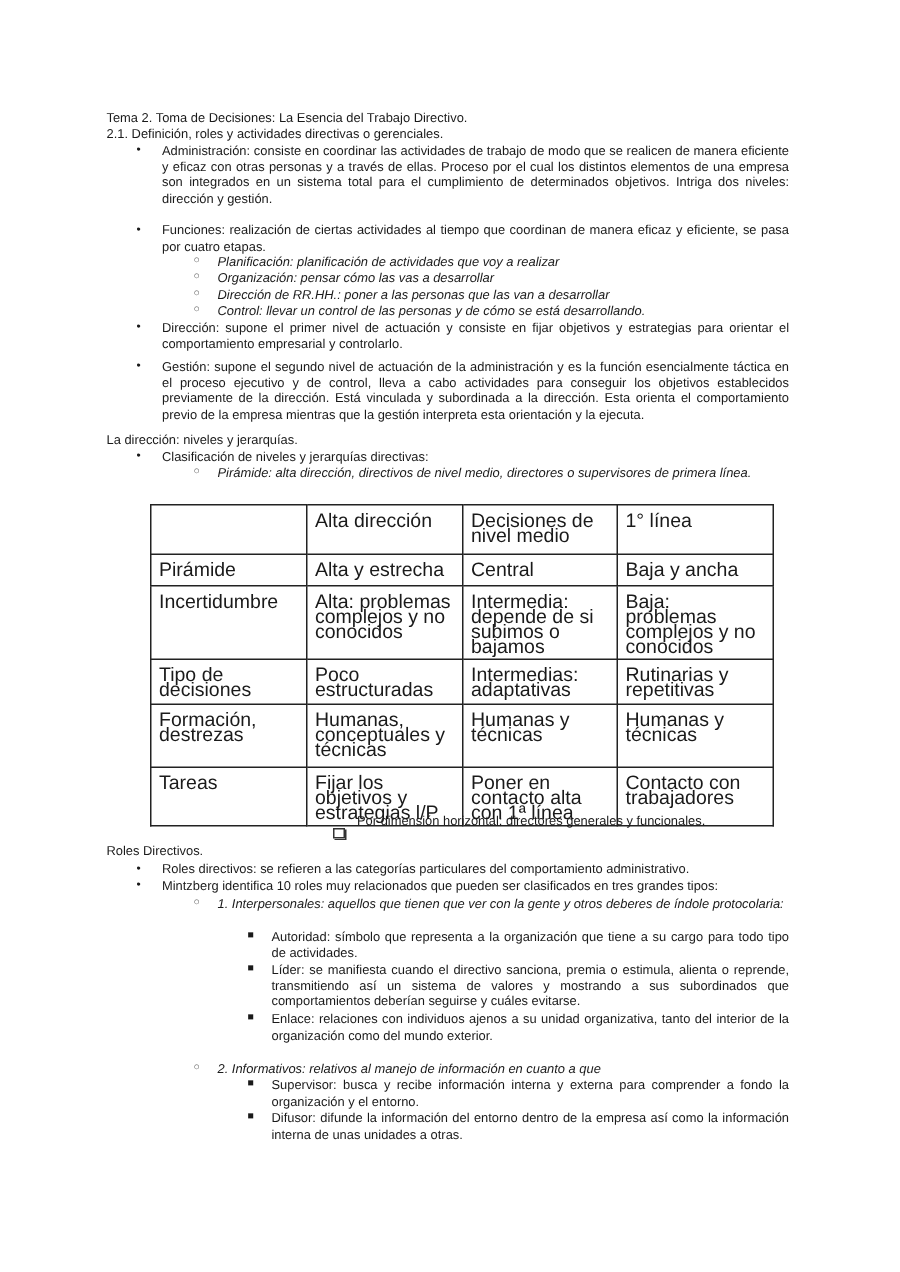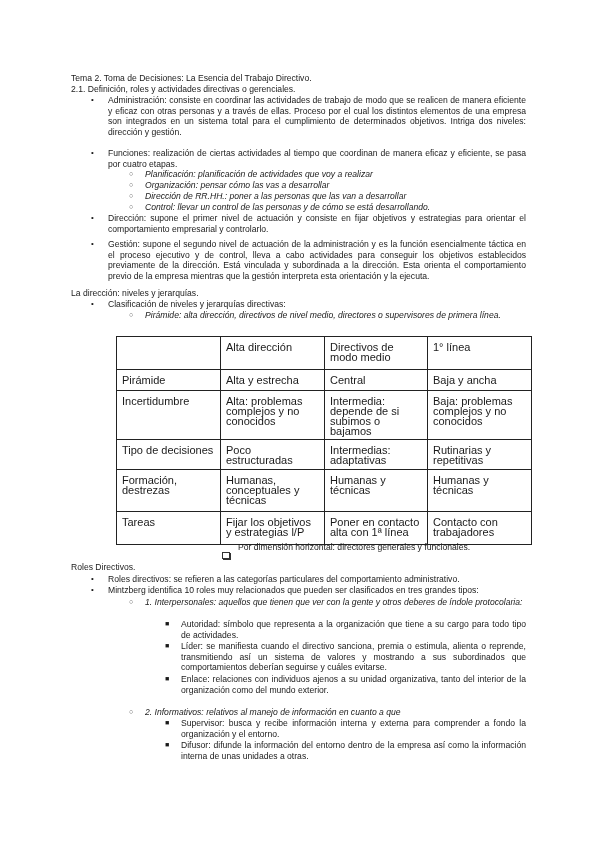--- a/index.html
+++ b/index.html
@@ -41,24 +41,24 @@
     }
     .b1 { left: 91px; }
     .b2 { left: 129px; font-size: 7px; color: #555; }
     .b3 { left: 165px; font-size: 7px; }
     .t1 { left: 108px; width: 418px; }
     .t2 { left: 145px; width: 381px; font-style: italic; }
     .t3 { left: 181px; width: 345px; }
 
     table.grid {
       position: absolute;
-      left: 116px;
+      left: 100px;
       top: 336px;
       border-collapse: collapse;
-      font-size: 11px;
+      font-size: 13px;
       line-height: 10px;
     }
     table.grid td {
       border: 1.3px solid #222;
       vertical-align: top;
       padding: 5px 5px 3px 5px;
       box-sizing: border-box;
     }
     .checkbox-bullet {
       position: absolute;
@@ -111,21 +111,21 @@
     <colgroup>
       <col style="width:104px">
       <col style="width:104px">
       <col style="width:103px">
       <col style="width:104px">
     </colgroup>
     <tbody>
         <tr style="height:33px">
       <td></td>
       <td>Alta dirección</td>
-      <td>Directivos de modo medio</td>
+      <td>Decisiones de nivel medio</td>
       <td>1° línea</td>
     </tr>
     <tr style="height:21px">
       <td>Pirámide</td>
       <td>Alta y estrecha</td>
       <td>Central</td>
       <td>Baja y ancha</td>
     </tr>
     <tr style="height:42px">
       <td>Incertidumbre</td>

